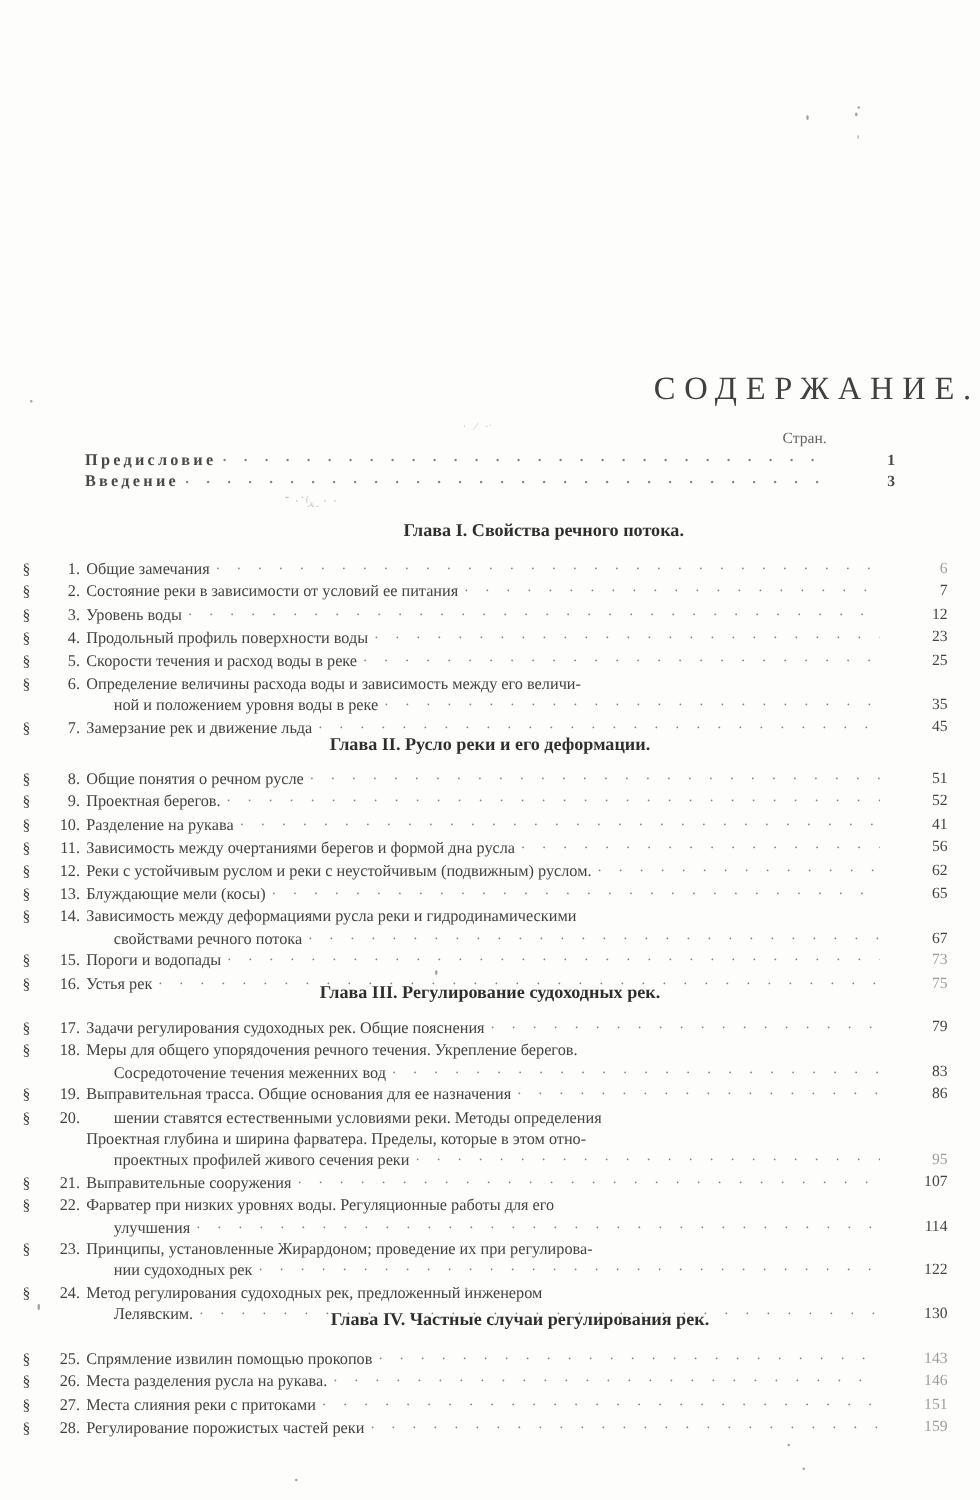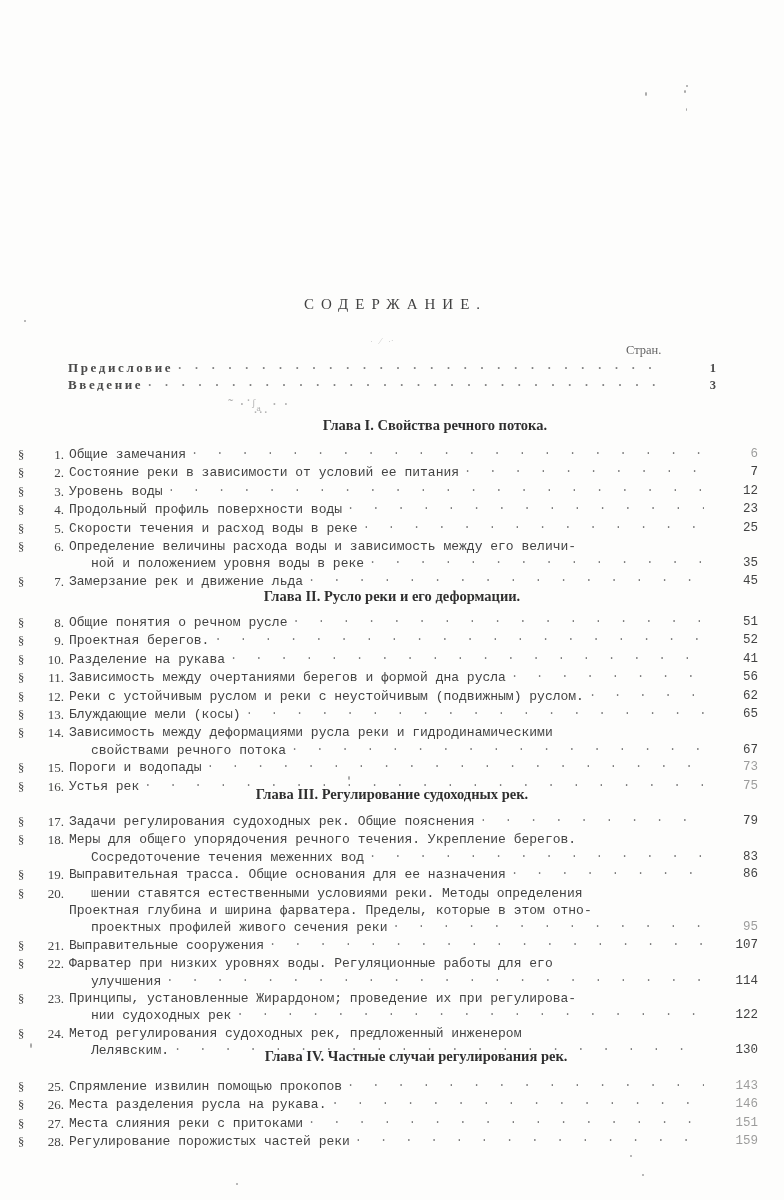--- a/index.html
+++ b/index.html
@@ -28,22 +28,22 @@
     inset: 0;
     filter: contrast(1.02) brightness(1.0);
   }
 
   
   .doc-title {
     position: absolute;
     top: 296px;
     left: 0;
     width: 784px;
-    text-align: center;
-    font-size: 15px;
+    text-align: right;
+    font-size: 26px;
     letter-spacing: 7px;
     text-indent: 7px;
     color: #2a2a2a;
     font-weight: 400;
     opacity: .88;
   }
 
   
   .pages-header {
     position: absolute;
@@ -115,21 +115,20 @@
     padding-right: 5px;
   }
   .entry-body {
     flex: 1 1 auto;
     min-width: 0;
   }
   .entry-line {
     display: flex;
     align-items: flex-end;
     white-space: nowrap;
-    font-family: Liberation Mono, monospace;
   }
   .entry-line.cont {
     padding-left: 22px;
   }
   .entry-text {
     flex: 0 0 auto;
     max-width: 100%;
     overflow: hidden;
     text-overflow: clip;
   }
@@ -167,21 +166,21 @@
     opacity: .55;
   }
   .smudge {
     position: absolute;
     color: #6d6d6d;
     font-size: 9px;
     opacity: .4;
   }
   .squiggle {
     position: absolute;
-    font-size: 16px;
+    font-size: 10px;
     color: #555;
     opacity: .45;
     letter-spacing: 1px;
   }
 </style>
 </head>
 <body>
 
 <div class="page">
   <div class="scan-layer">

